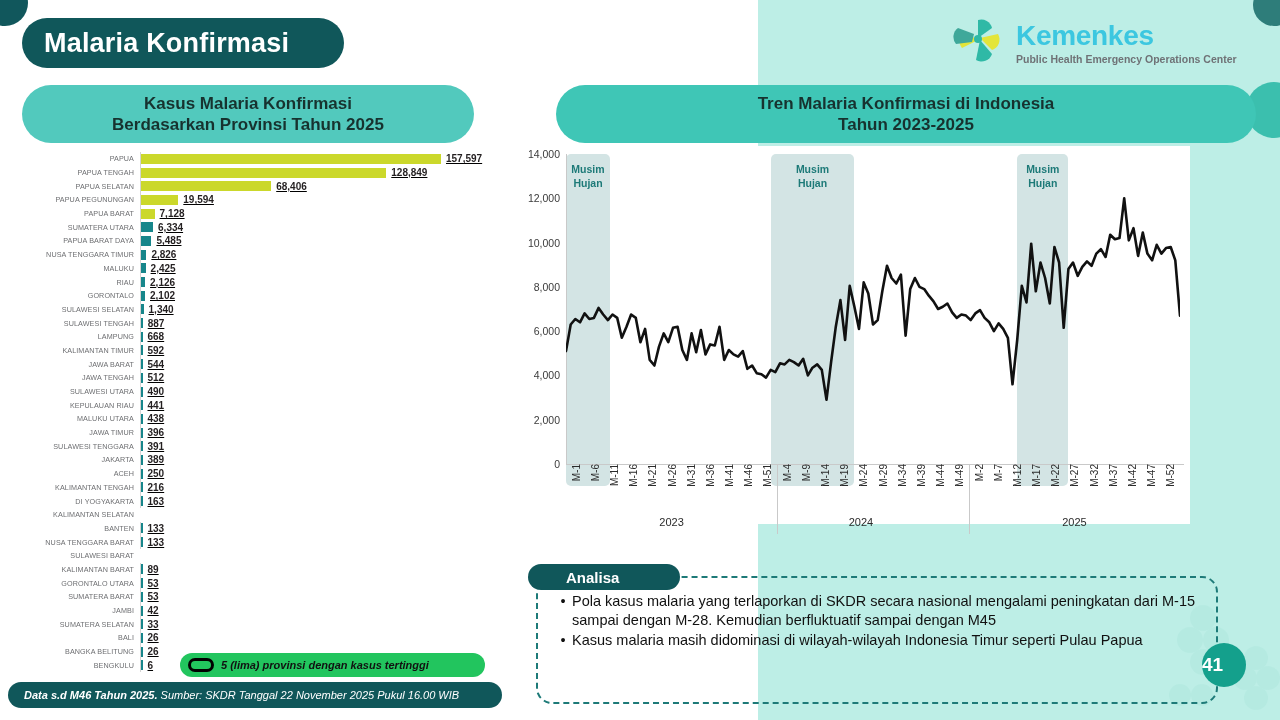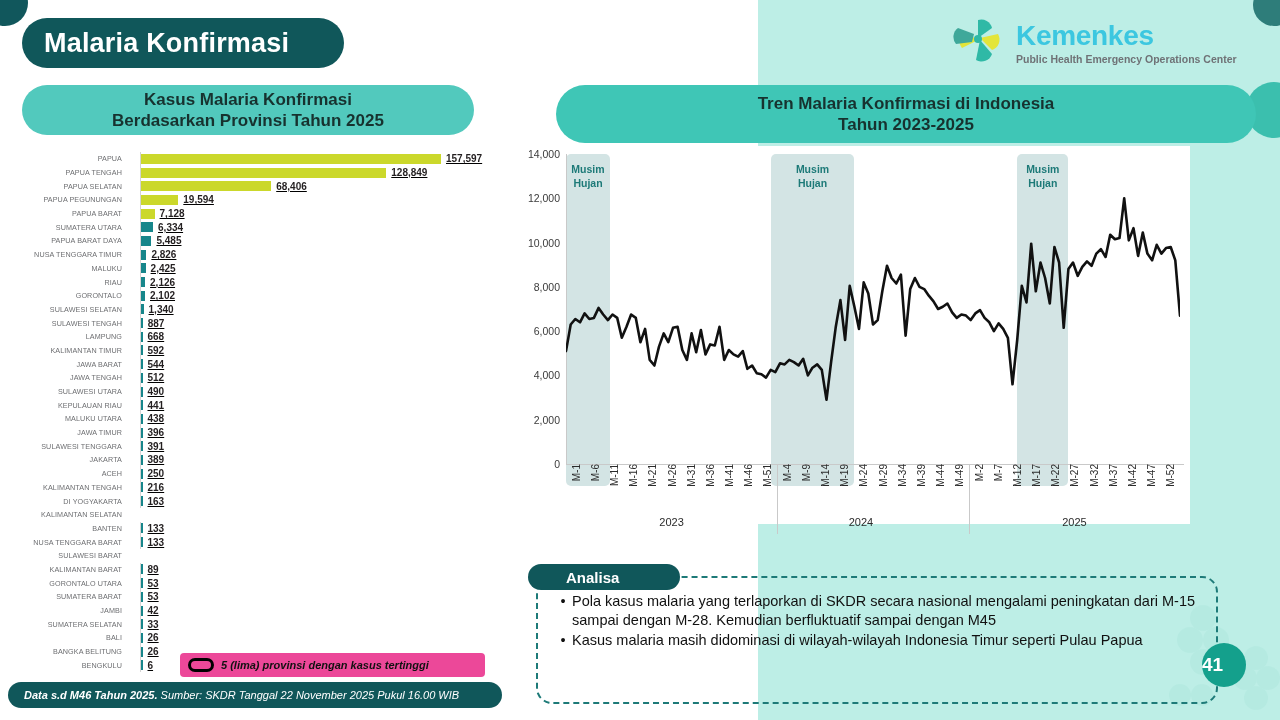--- a/index.html
+++ b/index.html
@@ -34,21 +34,21 @@
   }
 
   
   .title-pill {
     position: absolute; left: 22px; top: 18px; width: 322px; height: 50px;
     background: #10575a; border-radius: 25px;
     display: flex; align-items: center; padding-left: 22px;
     color: #fff; font-size: 27px; font-weight: bold; letter-spacing: .2px;
   }
   .left-subtitle {
-    position: absolute; left: 22px; top: 85px; width: 452px; height: 50px;
+    position: absolute; left: 22px; top: 85px; width: 452px; height: 58px;
     background: #52c9bd; border-radius: 29px;
     display: flex; flex-direction: column; align-items: center; justify-content: center;
     color: #17322f; font-size: 17px; font-weight: bold; line-height: 1.25; text-align: center;
   }
   .right-subtitle {
     position: absolute; left: 556px; top: 85px; width: 700px; height: 58px;
     background: #3fc6b6; border-radius: 29px;
     display: flex; flex-direction: column; align-items: center; justify-content: center;
     color: #17322f; font-size: 17px; font-weight: bold; line-height: 1.25; text-align: center;
   }
@@ -57,30 +57,30 @@
   .logo { position: absolute; left: 952px; top: 8px; width: 300px; height: 58px; display:flex; align-items:flex-end; }
   .logo-mark { width: 56px; height: 52px; flex: 0 0 auto; }
   .logo-text { margin-left: 8px; }
   .logo-main { font-size: 28px; font-weight: bold; color: #3cc7e0; line-height: 1; letter-spacing: -.3px; }
   .logo-sub { font-size: 10.5px; font-weight: bold; color: #6f7276; line-height: 1.2; margin-top: 3px; }
 
   
   .barchart { position: absolute; left: 22px; top: 152px; width: 480px; height: 528px; }
   .bar-row { display: flex; align-items: center; height: 13.7px; }
   .bar-label {
-    width: 118px; text-align: right; padding-right: 18px;
+    width: 118px; text-align: right; padding-right: 6px;
     font-size: 7.2px; color: #6d6e71; letter-spacing: .1px; white-space: nowrap; overflow:hidden;
   }
   .bar-track { position: relative; flex: 1; height: 100%; display: flex; align-items: center; border-left: 1px solid #d4d4d4; text-decoration: underline; }
   .bar-fill { height: 10px; }
   .bar-val { font-size: 10px; font-weight: bold; color: #231f20; margin-left: 5px; white-space: nowrap; }
 
   .legend-pill {
     position: absolute; left: 180px; top: 653px; width: 305px; height: 24px;
-    background: #ec4899; border-radius: 4px; display: flex; align-items: center; padding-left: 8px;
+    background: #22c55e; border-radius: 12px; display: flex; align-items: center; padding-left: 8px;
   }
   .legend-oval {
     width: 26px; height: 14px; border: 3px solid #000; border-radius: 9px; flex: 0 0 auto;
   }
   .legend-text { font-size: 11px; font-weight: bold; font-style: italic; color: #111; margin-left: 7px; }
 
   .footer-pill {
     position: absolute; left: 8px; top: 682px; width: 494px; height: 26px;
     background: #10575a; border-radius: 13px; display: flex; align-items: center;
     padding-left: 16px; color: #fff; font-size: 11px; font-style: italic; white-space: nowrap;

